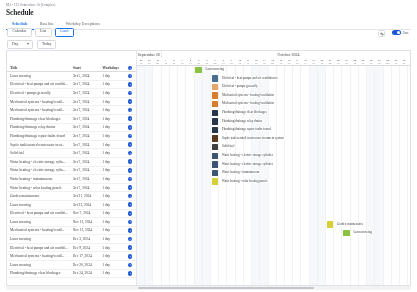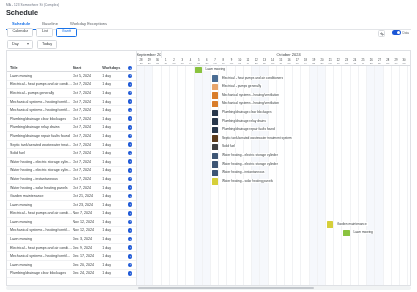--- a/index.html
+++ b/index.html
@@ -5,21 +5,21 @@
   * { box-sizing: border-box; }
   html, body { margin:0; padding:0; }
   body {
     width:417px; height:292px;
     background:#ffffff;
     font-family:"Liberation Sans", sans-serif;
     font-size:4.2px;
     color:#202124;
     overflow:hidden;
   }
-  .app { position:relative; width:417px; height:240px; }
+  .app { position:relative; width:417px; height:240px;font-family:Liberation Serif, serif; }
 
   
   .breadcrumb {
     position:absolute; left:6px; top:3px;
     font-size:3.2px; color:#6b7280; letter-spacing:.1px;
   }
   .page-title {
     position:absolute; left:6px; top:8px;
     font-size:7.4px; font-weight:bold; color:#1f2328; letter-spacing:-.1px;
   }

